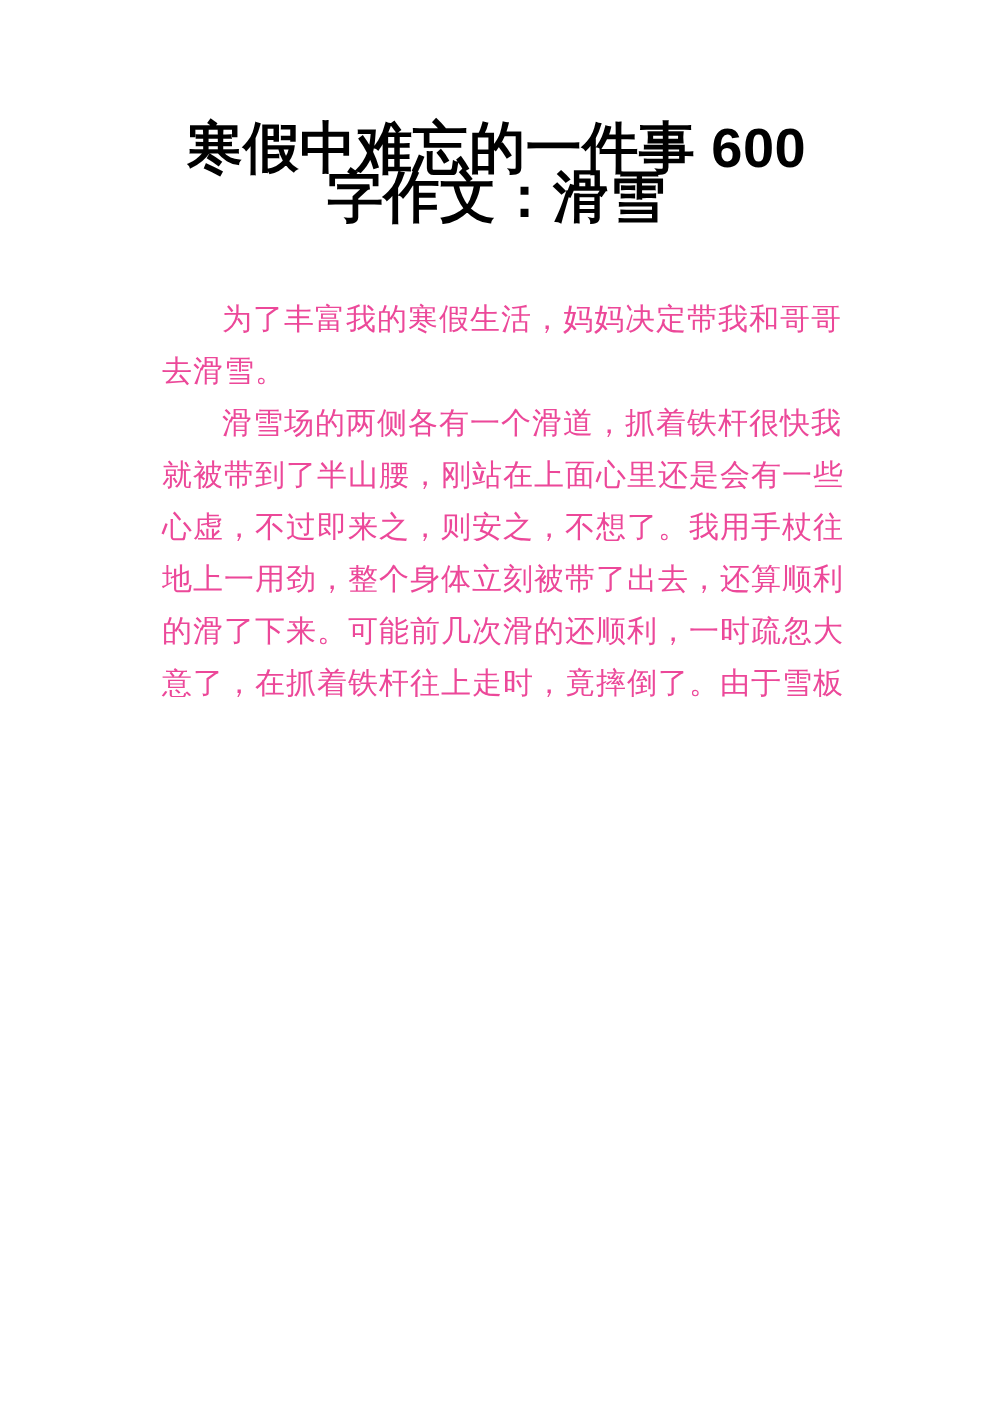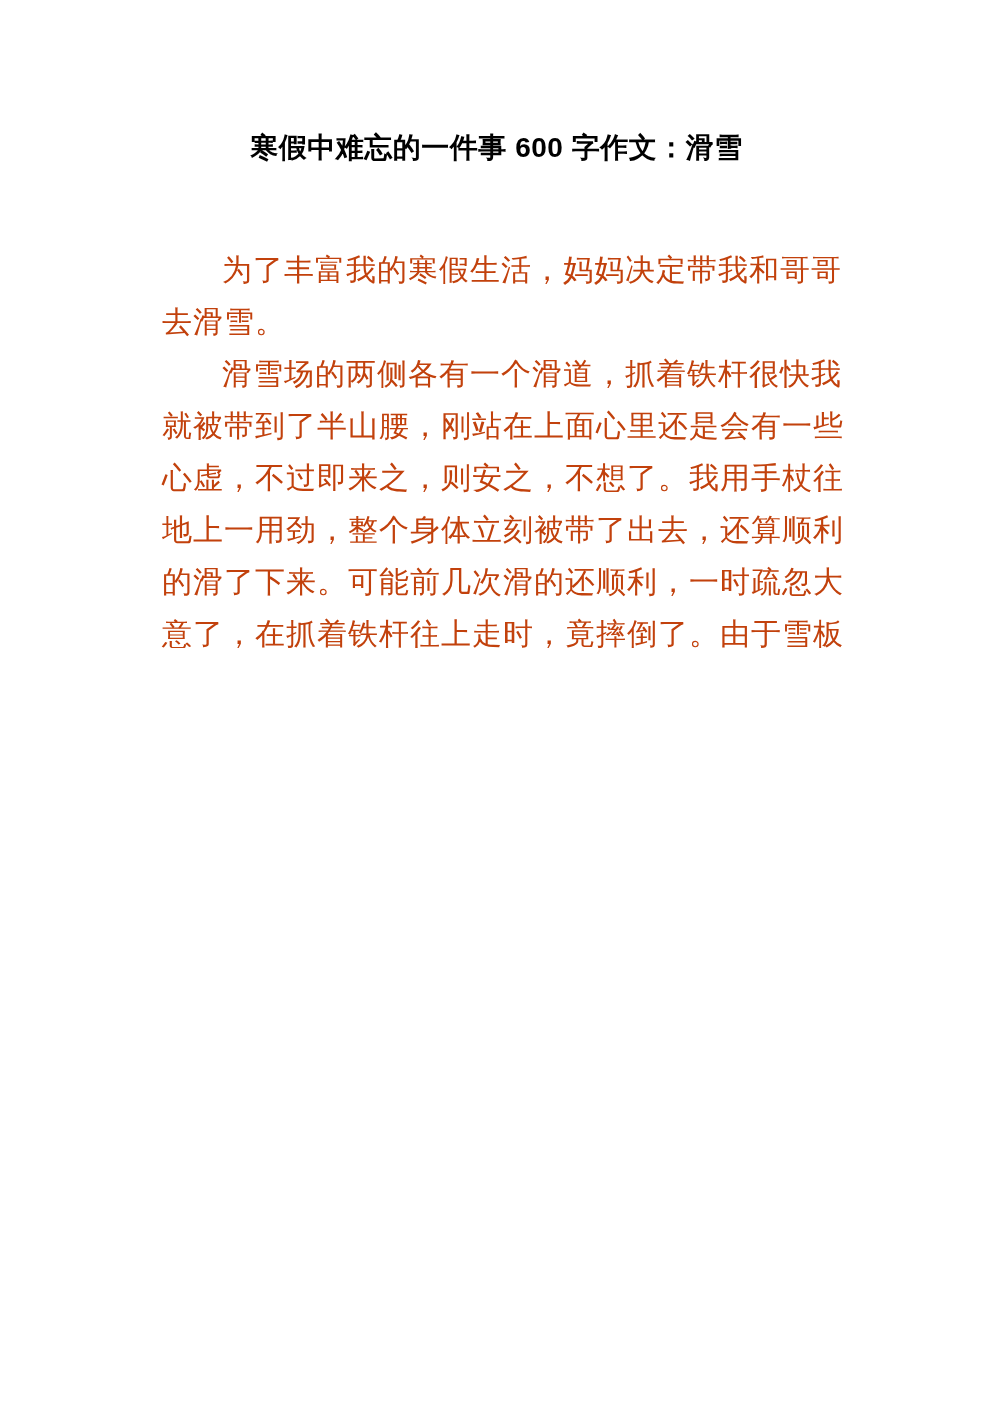--- a/index.html
+++ b/index.html
@@ -15,35 +15,35 @@
     color: #000000;
   }
   .page {
     width: 993px;
     height: 1404px;
     background: #ffffff;
   }
   .doc-title {
     font-family: "Liberation Sans", "DejaVu Sans", sans-serif;
     font-weight: 700;
-    font-size: 28px;
+    font-size: 56px;
     line-height: 49px;
     text-align: center;
     width: 660px;
     margin: 123px auto 0 auto;
     color: #000000;
     letter-spacing: 0.5px;
   }
   .doc-body {
     font-family: "Liberation Serif", "DejaVu Serif", serif;
     font-size: 30px;
     line-height: 52px;
     width: 692px;
     margin: 72px 0 0 162px;
-    color: #c2410c;
+    color: #ec4899;
     letter-spacing: 1px;
     text-align: left;
   }
   .para {
     margin: 0;
     text-indent: 2em;
     word-break: normal;
     line-break: strict;
   }
   .para.gap-before {

